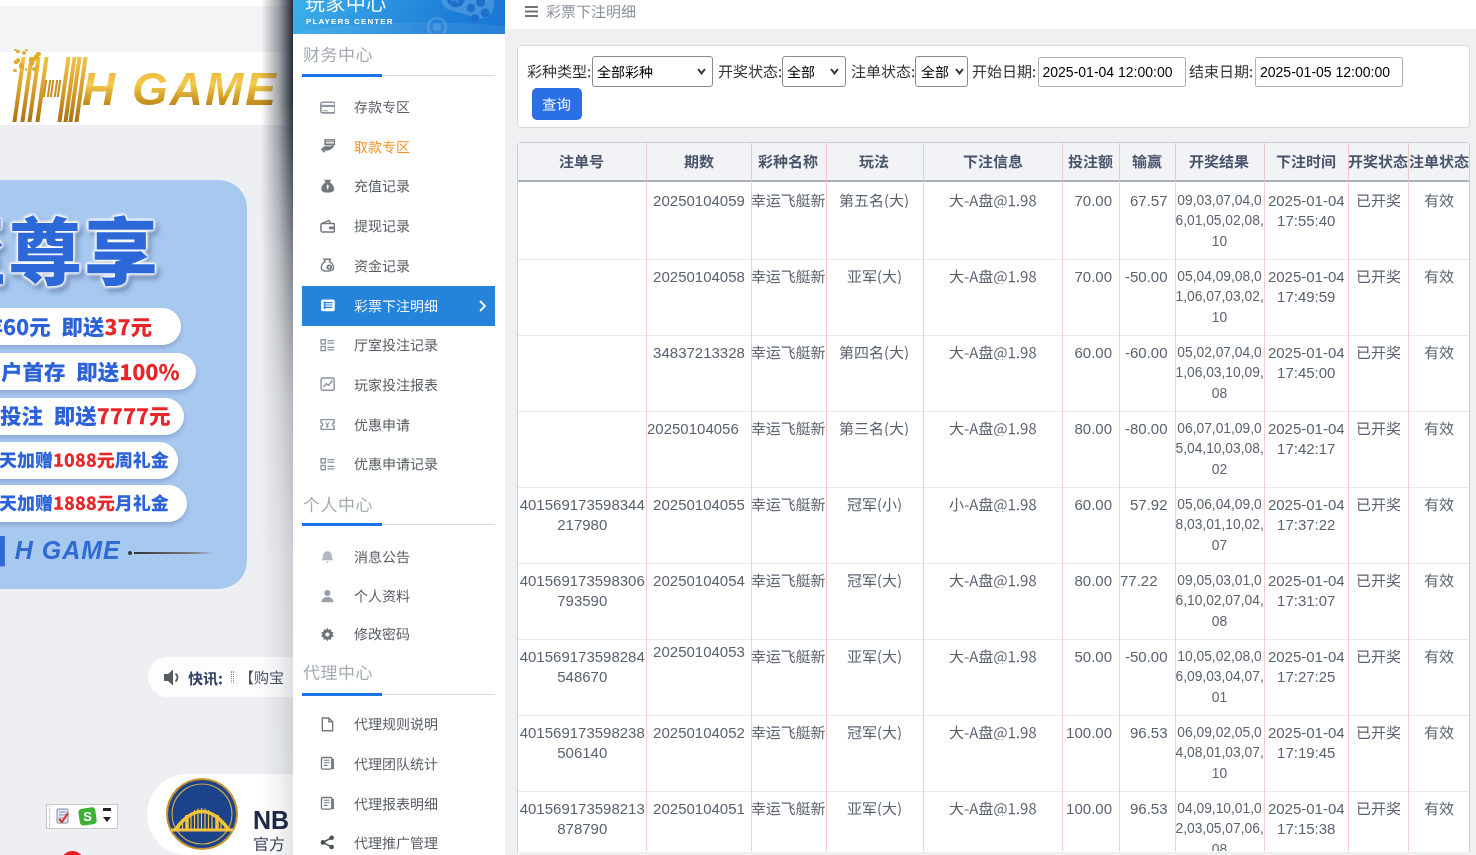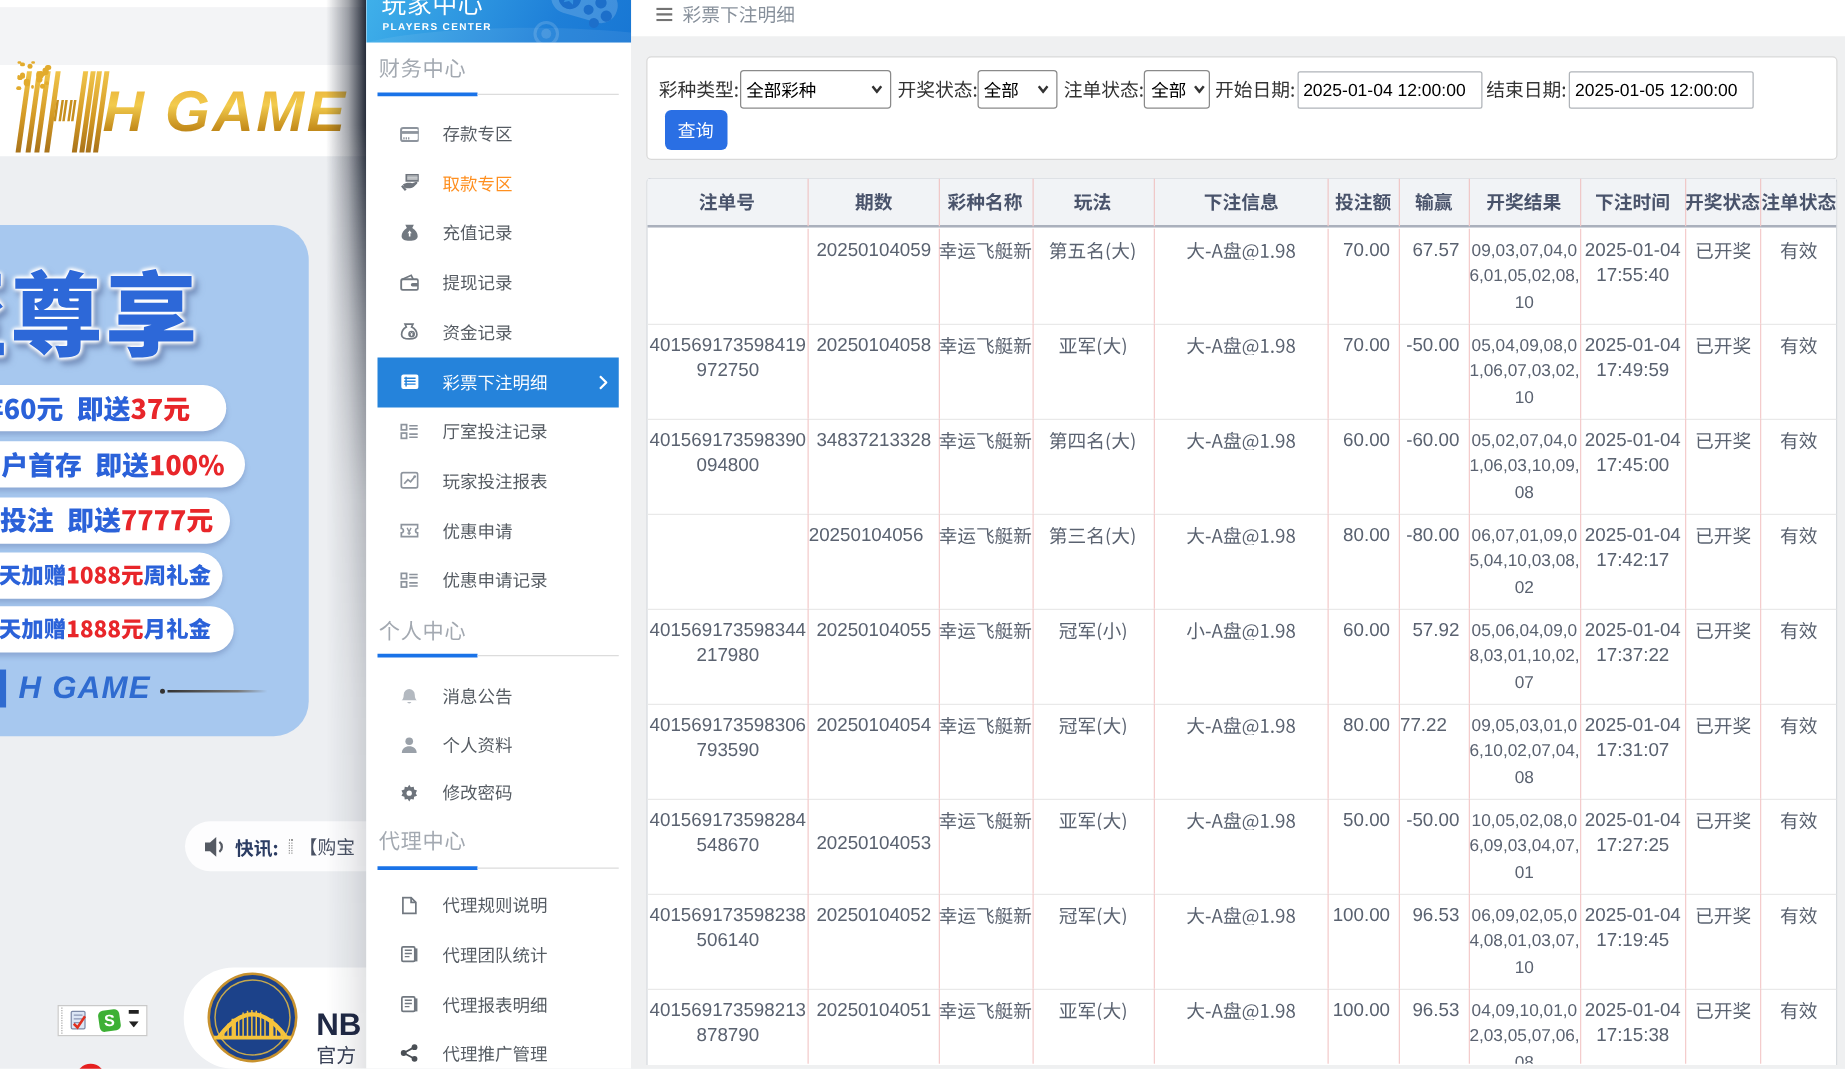--- a/index.html
+++ b/index.html
@@ -1078,21 +1078,20 @@
       <div style="position:absolute;left:141px;top:258.5px;width:1px;height:76px;background:#f4cccc;"></div>
       <div style="position:absolute;left:246px;top:258.5px;width:1px;height:76px;background:#f4cccc;"></div>
       <div style="position:absolute;left:320.5px;top:258.5px;width:1px;height:76px;background:#f4cccc;"></div>
       <div style="position:absolute;left:418px;top:258.5px;width:1px;height:76px;background:#f4cccc;"></div>
       <div style="position:absolute;left:557px;top:258.5px;width:1px;height:76px;background:#f4cccc;"></div>
       <div style="position:absolute;left:614px;top:258.5px;width:1px;height:76px;background:#f4cccc;"></div>
       <div style="position:absolute;left:669.5px;top:258.5px;width:1px;height:76px;background:#f4cccc;"></div>
       <div style="position:absolute;left:758.5px;top:258.5px;width:1px;height:76px;background:#f4cccc;"></div>
       <div style="position:absolute;left:843px;top:258.5px;width:1px;height:76px;background:#f4cccc;"></div>
       <div style="position:absolute;left:903px;top:258.5px;width:1px;height:76px;background:#f4cccc;"></div>
-      <div style="position:absolute;left:13.5px;top:266.5px;width:127.5px;font:15px 'Liberation Sans',sans-serif;color:#5a6270;line-height:20.5px;text-align:center;">401569173598419<br>972750</div>
       <div style="position:absolute;left:142px;top:266.5px;width:104px;font:15px 'Liberation Sans',sans-serif;color:#5a6270;line-height:20.5px;text-align:center;">20250104058</div>
       <div style="position:absolute;left:246px;top:269.3px;width:74.5px;height:15px;display:flex;justify-content:center;">
         <svg width="75.0" height="15" viewBox="0 -880 5000 1000" fill="#5a6270">
           <g transform="scale(1,-1)">
             <use href="#g138" x="0"></use>
             <use href="#g139" x="1000"></use>
             <use href="#g140" x="2000"></use>
             <use href="#g141" x="3000"></use>
             <use href="#g142" x="4000"></use>
           </g>
@@ -1149,21 +1148,20 @@
       <div style="position:absolute;left:141px;top:334.5px;width:1px;height:76px;background:#f4cccc;"></div>
       <div style="position:absolute;left:246px;top:334.5px;width:1px;height:76px;background:#f4cccc;"></div>
       <div style="position:absolute;left:320.5px;top:334.5px;width:1px;height:76px;background:#f4cccc;"></div>
       <div style="position:absolute;left:418px;top:334.5px;width:1px;height:76px;background:#f4cccc;"></div>
       <div style="position:absolute;left:557px;top:334.5px;width:1px;height:76px;background:#f4cccc;"></div>
       <div style="position:absolute;left:614px;top:334.5px;width:1px;height:76px;background:#f4cccc;"></div>
       <div style="position:absolute;left:669.5px;top:334.5px;width:1px;height:76px;background:#f4cccc;"></div>
       <div style="position:absolute;left:758.5px;top:334.5px;width:1px;height:76px;background:#f4cccc;"></div>
       <div style="position:absolute;left:843px;top:334.5px;width:1px;height:76px;background:#f4cccc;"></div>
       <div style="position:absolute;left:903px;top:334.5px;width:1px;height:76px;background:#f4cccc;"></div>
-      <div style="position:absolute;left:13.5px;top:342.5px;width:127.5px;font:15px 'Liberation Sans',sans-serif;color:#5a6270;line-height:20.5px;text-align:center;">401569173598390<br>094800</div>
       <div style="position:absolute;left:142px;top:342.5px;width:104px;font:15px 'Liberation Sans',sans-serif;color:#5a6270;line-height:20.5px;text-align:center;">34837213328</div>
       <div style="position:absolute;left:246px;top:345.3px;width:74.5px;height:15px;display:flex;justify-content:center;">
         <svg width="75.0" height="15" viewBox="0 -880 5000 1000" fill="#5a6270">
           <g transform="scale(1,-1)">
             <use href="#g138" x="0"></use>
             <use href="#g139" x="1000"></use>
             <use href="#g140" x="2000"></use>
             <use href="#g141" x="3000"></use>
             <use href="#g142" x="4000"></use>
           </g>
@@ -1435,21 +1433,21 @@
       <div style="position:absolute;left:246px;top:638.5px;width:1px;height:76px;background:#f4cccc;"></div>
       <div style="position:absolute;left:320.5px;top:638.5px;width:1px;height:76px;background:#f4cccc;"></div>
       <div style="position:absolute;left:418px;top:638.5px;width:1px;height:76px;background:#f4cccc;"></div>
       <div style="position:absolute;left:557px;top:638.5px;width:1px;height:76px;background:#f4cccc;"></div>
       <div style="position:absolute;left:614px;top:638.5px;width:1px;height:76px;background:#f4cccc;"></div>
       <div style="position:absolute;left:669.5px;top:638.5px;width:1px;height:76px;background:#f4cccc;"></div>
       <div style="position:absolute;left:758.5px;top:638.5px;width:1px;height:76px;background:#f4cccc;"></div>
       <div style="position:absolute;left:843px;top:638.5px;width:1px;height:76px;background:#f4cccc;"></div>
       <div style="position:absolute;left:903px;top:638.5px;width:1px;height:76px;background:#f4cccc;"></div>
       <div style="position:absolute;left:13.5px;top:646.5px;width:127.5px;font:15px 'Liberation Sans',sans-serif;color:#5a6270;line-height:20.5px;text-align:center;">401569173598284<br>548670</div>
-      <div style="position:absolute;left:142px;top:665px;width:104px;font:15px 'Liberation Sans',sans-serif;color:#5a6270;line-height:20.5px;text-align:center;">20250104053</div>
+      <div style="position:absolute;left:142px;top:642px;width:104px;font:15px 'Liberation Sans',sans-serif;color:#5a6270;line-height:20.5px;text-align:center;">20250104053</div>
       <div style="position:absolute;left:246px;top:649.3px;width:74.5px;height:15px;display:flex;justify-content:center;">
         <svg width="75.0" height="15" viewBox="0 -880 5000 1000" fill="#5a6270">
           <g transform="scale(1,-1)">
             <use href="#g138" x="0"></use>
             <use href="#g139" x="1000"></use>
             <use href="#g140" x="2000"></use>
             <use href="#g141" x="3000"></use>
             <use href="#g142" x="4000"></use>
           </g>
         </svg>

